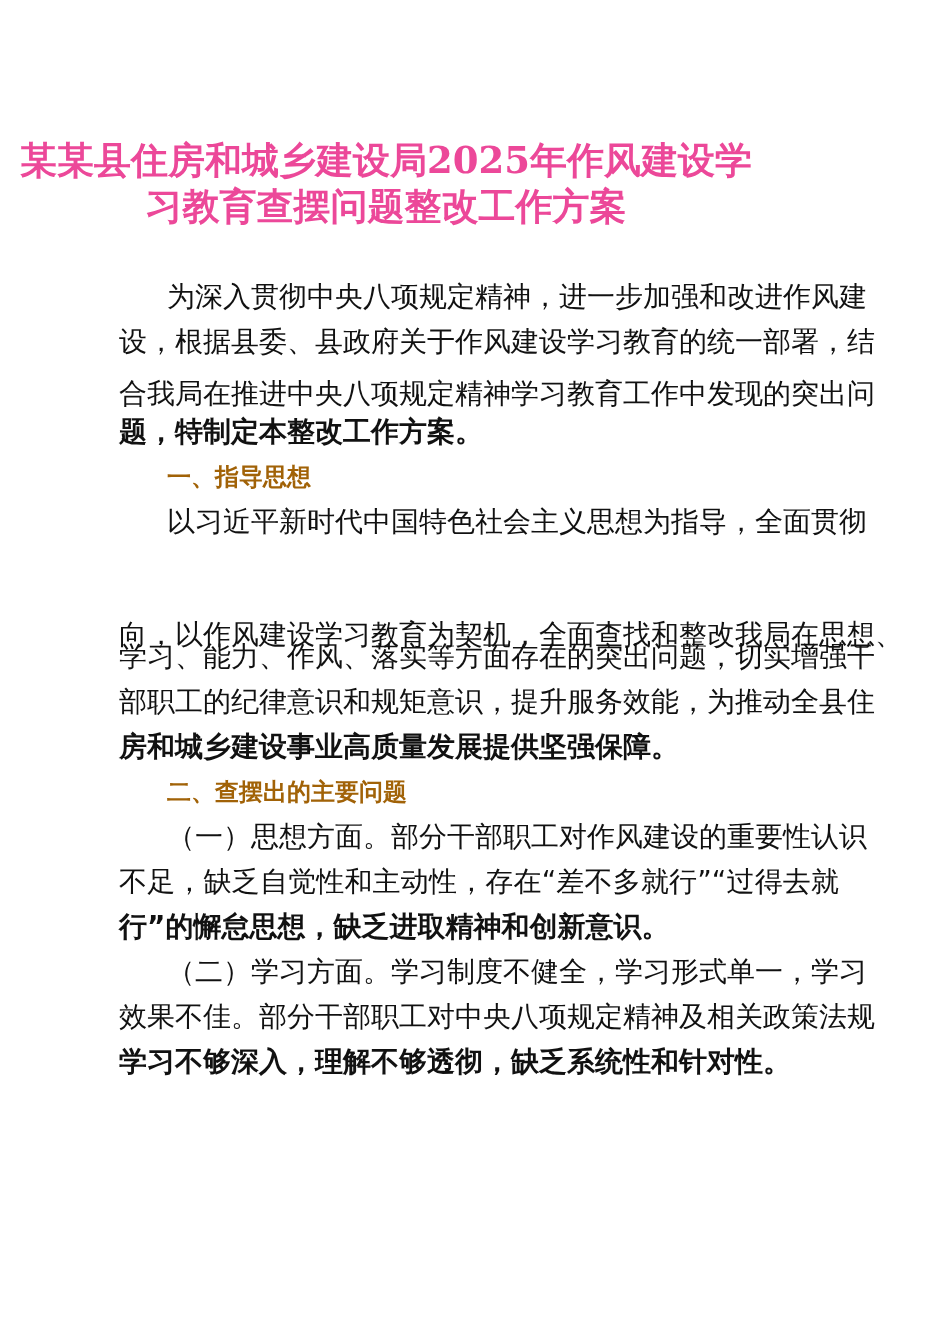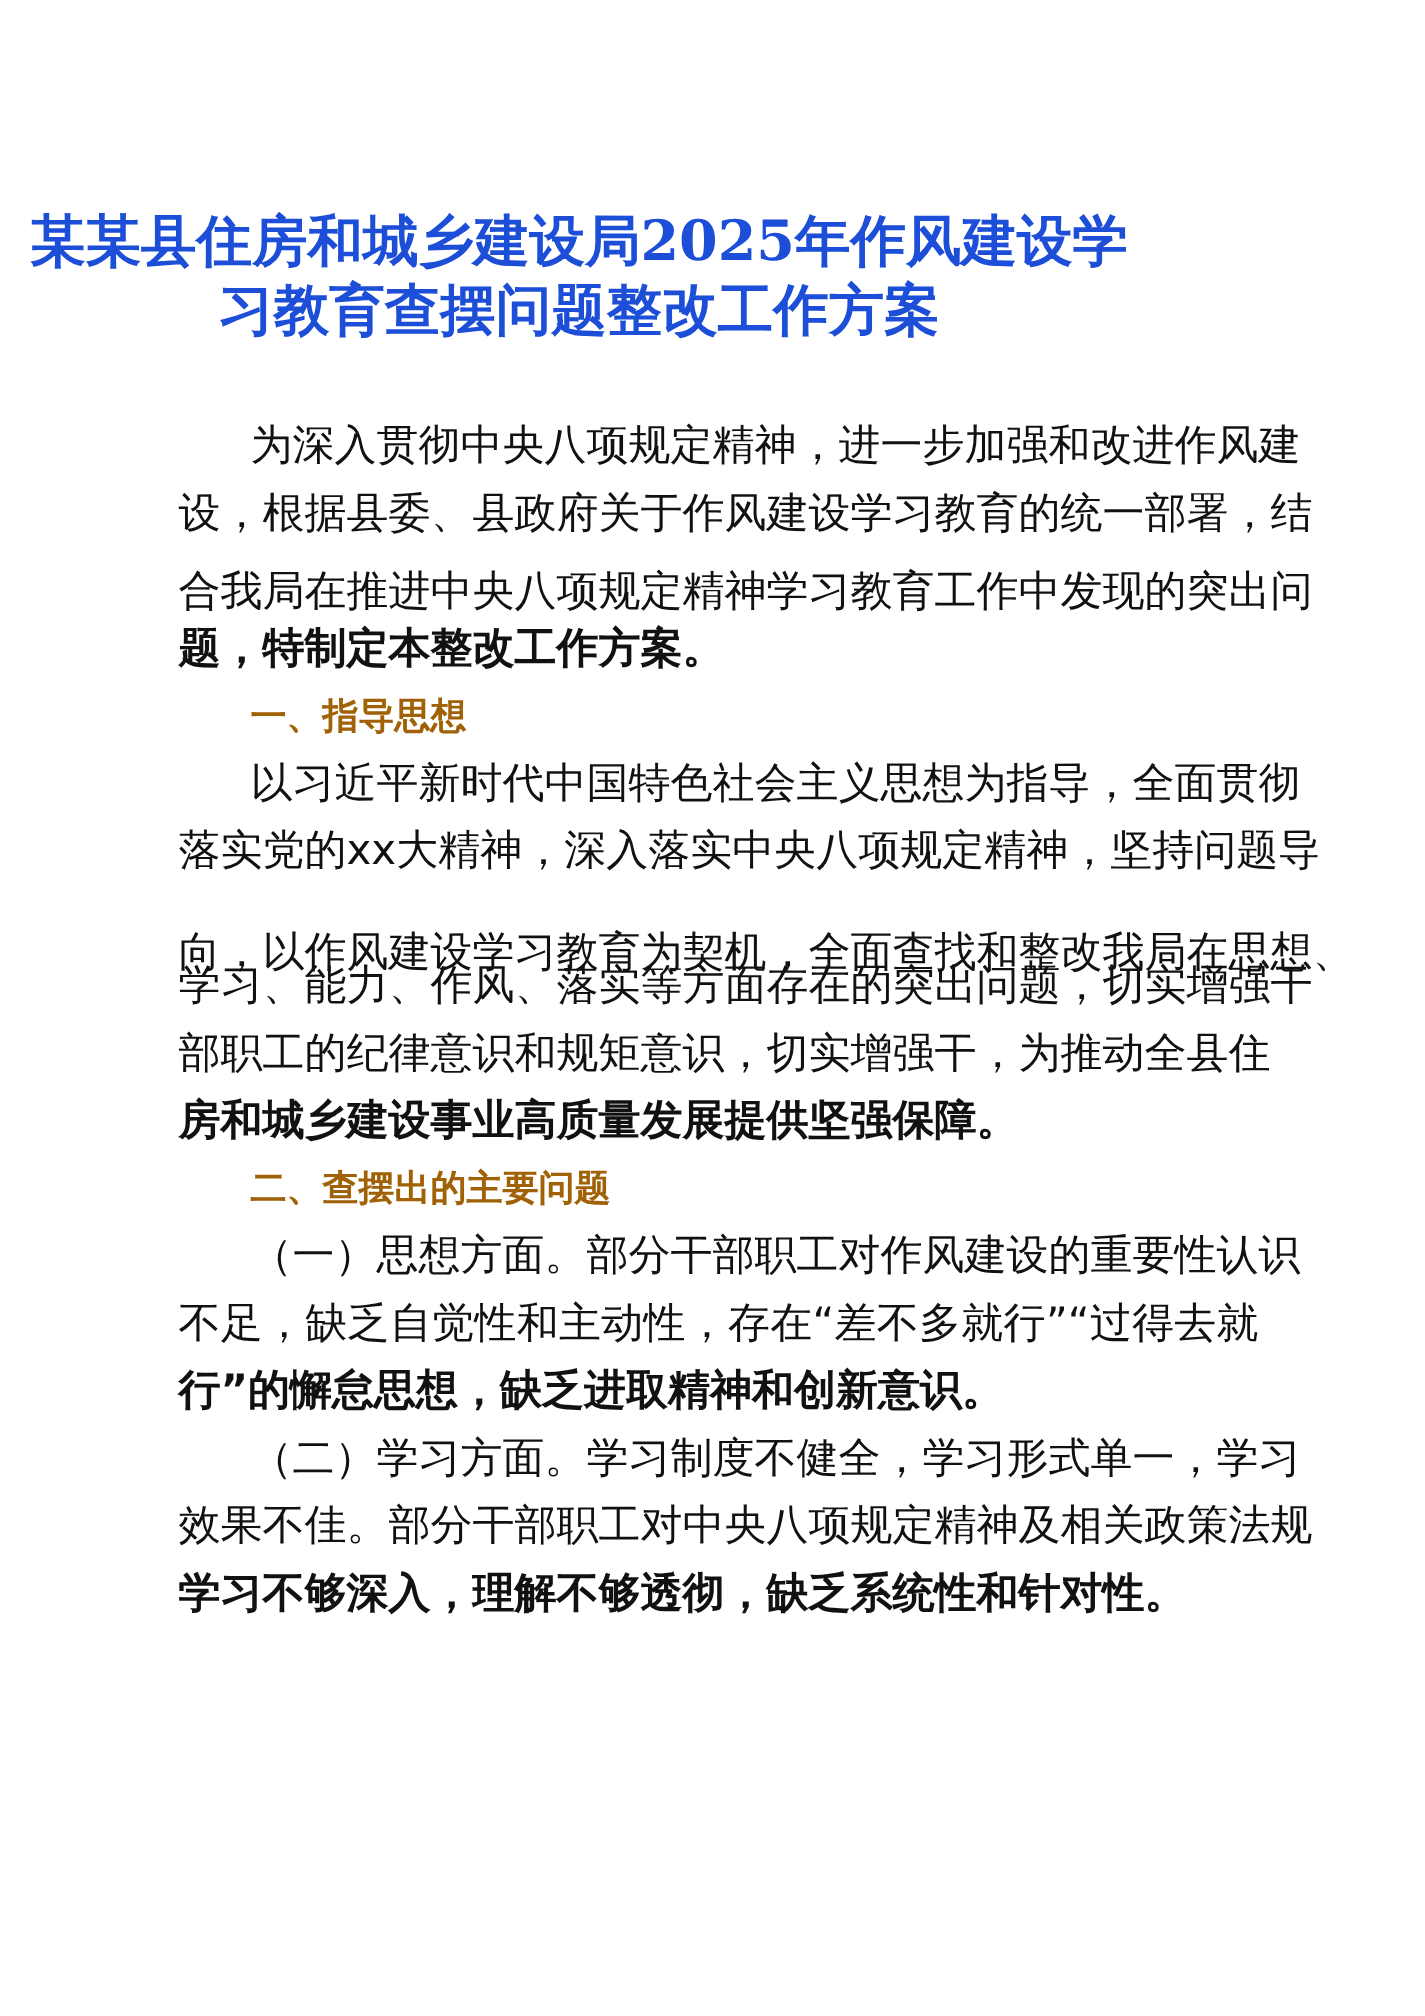--- a/index.html
+++ b/index.html
@@ -23,21 +23,21 @@
     }
     .title {
       position: absolute;
       left: 0;
       width: 772px;
       text-align: center;
       font-family: "DejaVu Serif", "Liberation Serif", serif;
       font-weight: bold;
       font-size: 37px;
       line-height: 44px;
-      color: #1d4ed8;
+      color: #ec4899;
       letter-spacing: 0px;
       white-space: nowrap;
     }
     .title-line-1 { top: 138px; }
     .title-line-2 { top: 184px; }
 
     .line {
       position: absolute;
       left: 119px;
       width: 720px;
@@ -73,24 +73,23 @@
   <div class="title title-line-1">某某县住房和城乡建设局2025年作风建设学</div>
   <div class="title title-line-2">习教育查摆问题整改工作方案</div>
 
   <div class="line indent" style="top:282px">为深入贯彻中央八项规定精神，进一步加强和改进作风建</div>
   <div class="line" style="top:327px">设，根据县委、县政府关于作风建设学习教育的统一部署，结</div>
   <div class="line" style="top:379px">合我局在推进中央八项规定精神学习教育工作中发现的突出问</div>
   <div class="line last" style="top:417px">题，特制定本整改工作方案。</div>
 
   <div class="heading" style="top:462px">一、指导思想</div>
   <div class="line indent" style="top:507px">以习近平新时代中国特色社会主义思想为指导，全面贯彻</div>
-  <div class="line" style="top:552px">落实党的xx大精神，深入落实中央八项规定精神，坚持问题导</div>
   <div class="line wide" style="top:620px">向，以作风建设学习教育为契机，全面查找和整改我局在思想、</div>
   <div class="line" style="top:642px">学习、能力、作风、落实等方面存在的突出问题，切实增强干</div>
-  <div class="line" style="top:687px">部职工的纪律意识和规矩意识，切实增强干，为推动全县住</div>
+  <div class="line" style="top:687px">部职工的纪律意识和规矩意识，提升服务效能，为推动全县住</div>
   <div class="line last" style="top:732px">房和城乡建设事业高质量发展提供坚强保障。</div>
 
   <div class="heading" style="top:777px">二、查摆出的主要问题</div>
 
   <div class="line indent" style="top:822px">（一）思想方面。部分干部职工对作风建设的重要性认识</div>
   <div class="line" style="top:867px">不足，缺乏自觉性和主动性，存在“差不多就行”“过得去就</div>
   <div class="line last" style="top:912px">行”的懈怠思想，缺乏进取精神和创新意识。</div>
 
   <div class="line indent" style="top:957px">（二）学习方面。学习制度不健全，学习形式单一，学习</div>
   <div class="line" style="top:1002px">效果不佳。部分干部职工对中央八项规定精神及相关政策法规</div>

